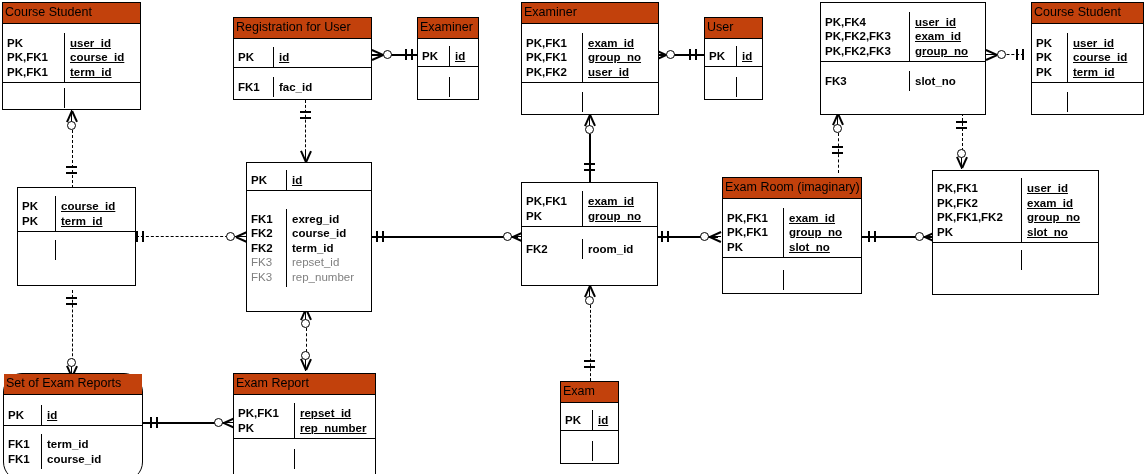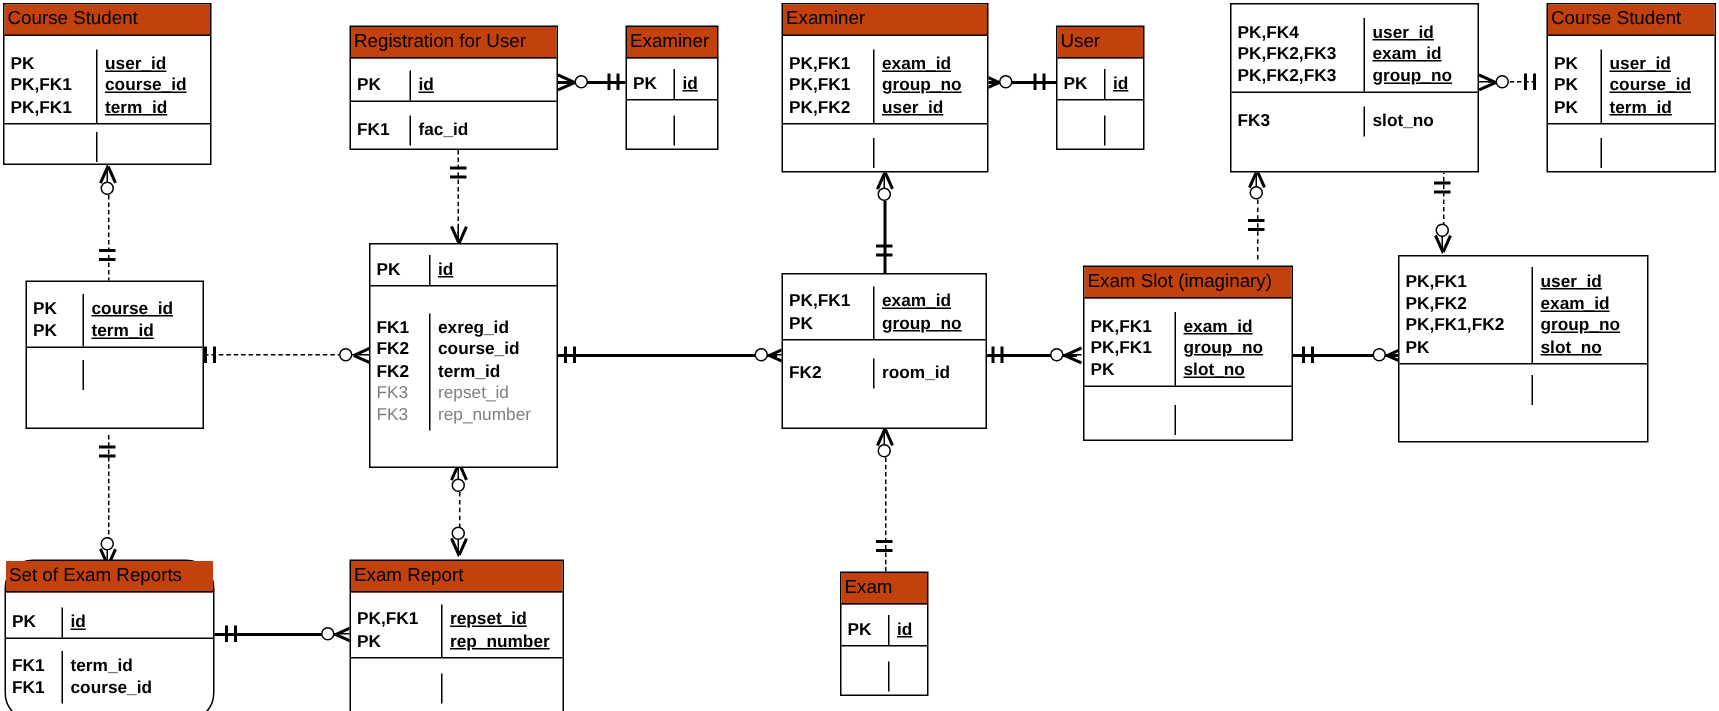--- a/index.html
+++ b/index.html
@@ -465,21 +465,21 @@
       <div class="col-key" style="width:61px;">
         <span class="row">FK2</span>
       </div>
       <div class="col-att">
         <span class="row">room_id</span>
       </div>
     </div>
   </div>
 
   <div class="entity" style="left:722px;top:177px;width:140px;height:117px;">
-    <div class="ent-title">Exam Slot (imaginary)</div>
+    <div class="ent-title">Exam Room (imaginary)</div>
     <div class="ent-sec" style="height:58px;">
       <div class="col-key" style="width:61px;">
         <span class="row">PK,FK1</span>
         <span class="row">PK,FK1</span>
         <span class="row">PK</span>
       </div>
       <div class="col-att">
         <span class="row u">exam_id</span>
         <span class="row u">group_no</span>
         <span class="row u">slot_no</span>

